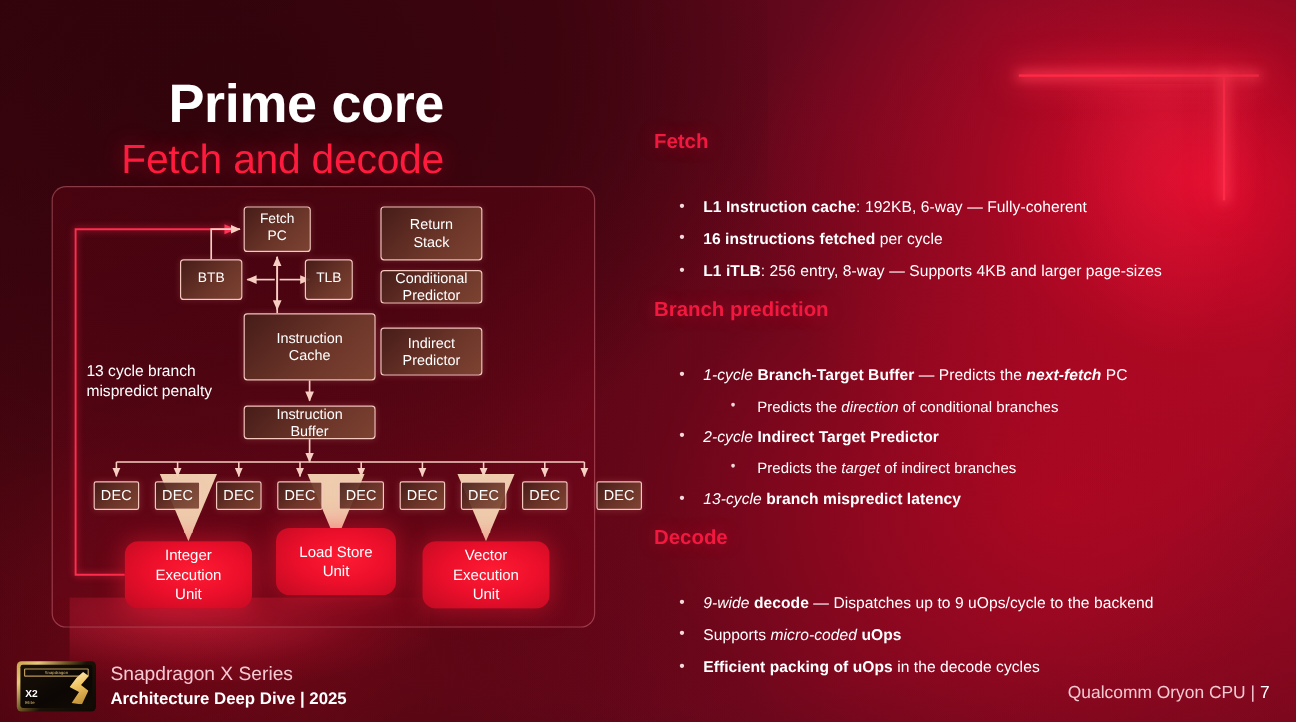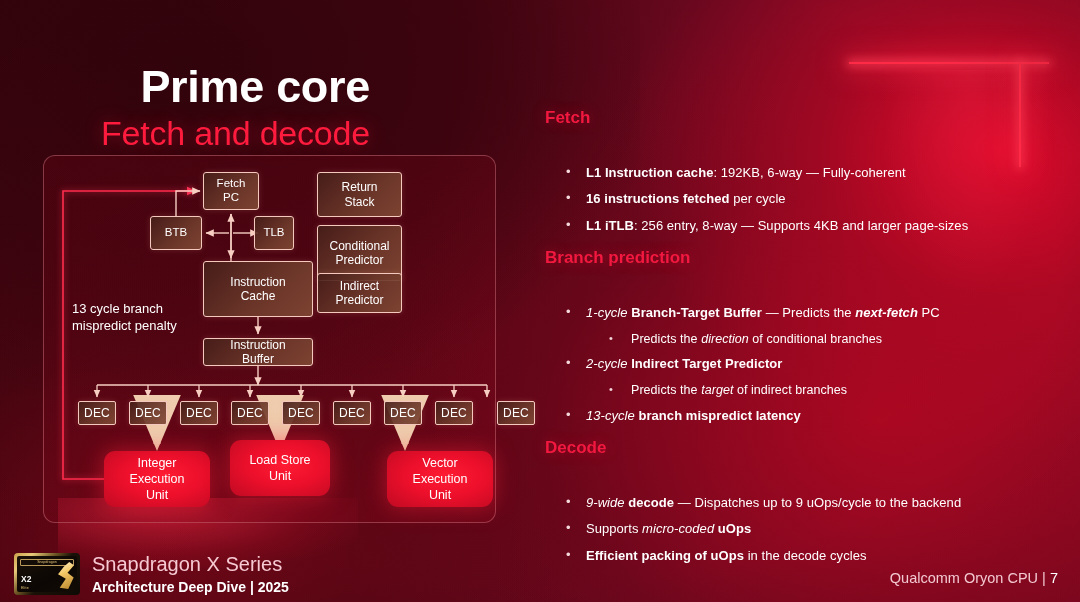--- a/index.html
+++ b/index.html
@@ -143,21 +143,21 @@
     color: #e8c67a; font-size: 3.4px; display: flex; align-items: center; justify-content: center;
     letter-spacing: 0.1px; overflow: hidden; white-space: nowrap;
   }
   .chip-x2 { position: absolute; left: 4px; bottom: 8px; color: #ffffff; font-size: 8.5px; font-weight: bold; line-height: 1; }
   .chip-elite { position: absolute; left: 4px; bottom: 2px; color: #e8c67a; font-size: 3.6px; letter-spacing: 0.2px; }
   .chip-s {
     position: absolute; right: 3px; bottom: 3px; width: 17px; height: 27px;
     background: linear-gradient(155deg, #fff3d0 0%, #f2c766 40%, #b8852c 100%);
     clip-path: polygon(72% 0%, 100% 12%, 62% 40%, 98% 58%, 66% 100%, 16% 96%, 52% 62%, 6% 46%, 40% 18%);
   }
-  .f-l1 { color: #f6c9d3; font-size: 20px; line-height: 1.35; }
+  .f-l1 { color: #f6c9d3; font-size: 16px; line-height: 1.35; }
   .f-l2 { color: #ffffff; font-size: 14px; font-weight: bold; line-height: 1.35; }
   #footer-right {
     position: absolute; right: 22px; top: 570px;
     color: #f3c9d2; font-size: 14.5px;
   }
   #footer-right .pg { color: #ffffff; }
 </style>
 </head>
 <body>
 
@@ -232,21 +232,21 @@
       </div>
       <div class="node big" style="left: 203px; top: 261px; width: 110px; height: 56px;">
         <span>Instruction<br>Cache</span>
       </div>
       <div class="node big" style="left: 203px; top: 338px; width: 110px; height: 28px;">
         <span>Instruction<br>Buffer</span>
       </div>
       <div class="node big" style="left: 317px; top: 172px; width: 85px; height: 45px;">
         <span>Return<br>Stack</span>
       </div>
-      <div class="node big" style="left: 317px; top: 225px; width: 85px; height: 56px;">
+      <div class="node big" style="left: 317px; top: 225px; width: 85px; height: 28px;">
         <span>Conditional<br>Predictor</span>
       </div>
       <div class="node big" style="left: 317px; top: 273px; width: 85px; height: 40px; justify-content: center;">
         <span>Indirect<br>Predictor</span>
       </div>
       <div class="node dec" style="left: 78px; top: 401px; width: 38px; height: 24px;">
         <span>DEC</span>
       </div>
       <div class="node dec" style="left: 129px; top: 401px; width: 38px; height: 24px;">
         <span>DEC</span>
@@ -271,21 +271,21 @@
       </div>
       <div class="node dec" style="left: 497px; top: 401px; width: 38px; height: 24px;">
         <span>DEC</span>
       </div>
       <div class="eu" style="left: 104px; top: 451px; width: 106px; height: 56px;">
         <span>Integer<br>Execution<br>Unit</span>
       </div>
       <div class="eu" style="left: 230px; top: 440px; width: 100px; height: 56px;">
         <span>Load Store<br>Unit</span>
       </div>
-      <div class="eu" style="left: 352px; top: 451px; width: 106px; height: 56px; margin-left: 35px;">
+      <div class="eu" style="left: 352px; top: 451px; width: 106px; height: 56px;">
         <span>Vector<br>Execution<br>Unit</span>
       </div>
     </div>
 
   <div id="content">
       <div class="sec">
         <div class="sec-head">Fetch</div>
         <ul class="bullets">
           <li><b>L1 Instruction cache</b>: 192KB, 6-way  — Fully-coherent</li>
           <li><b>16 instructions fetched</b> per cycle</li>

